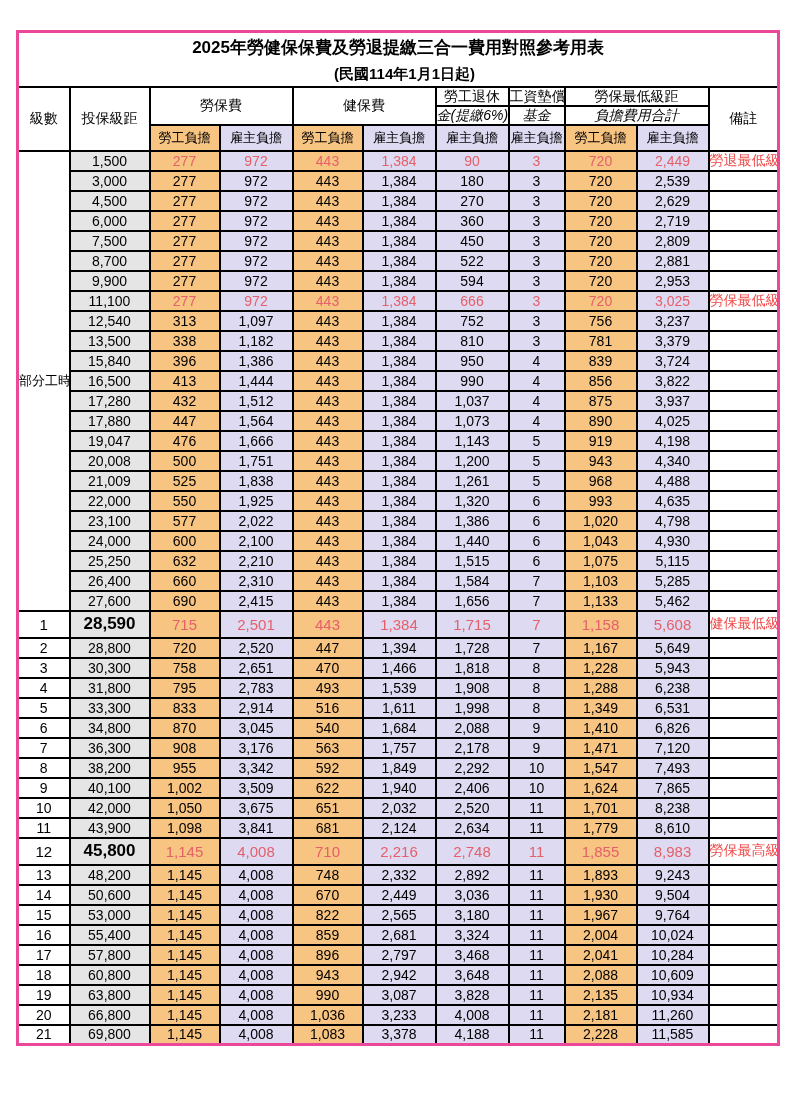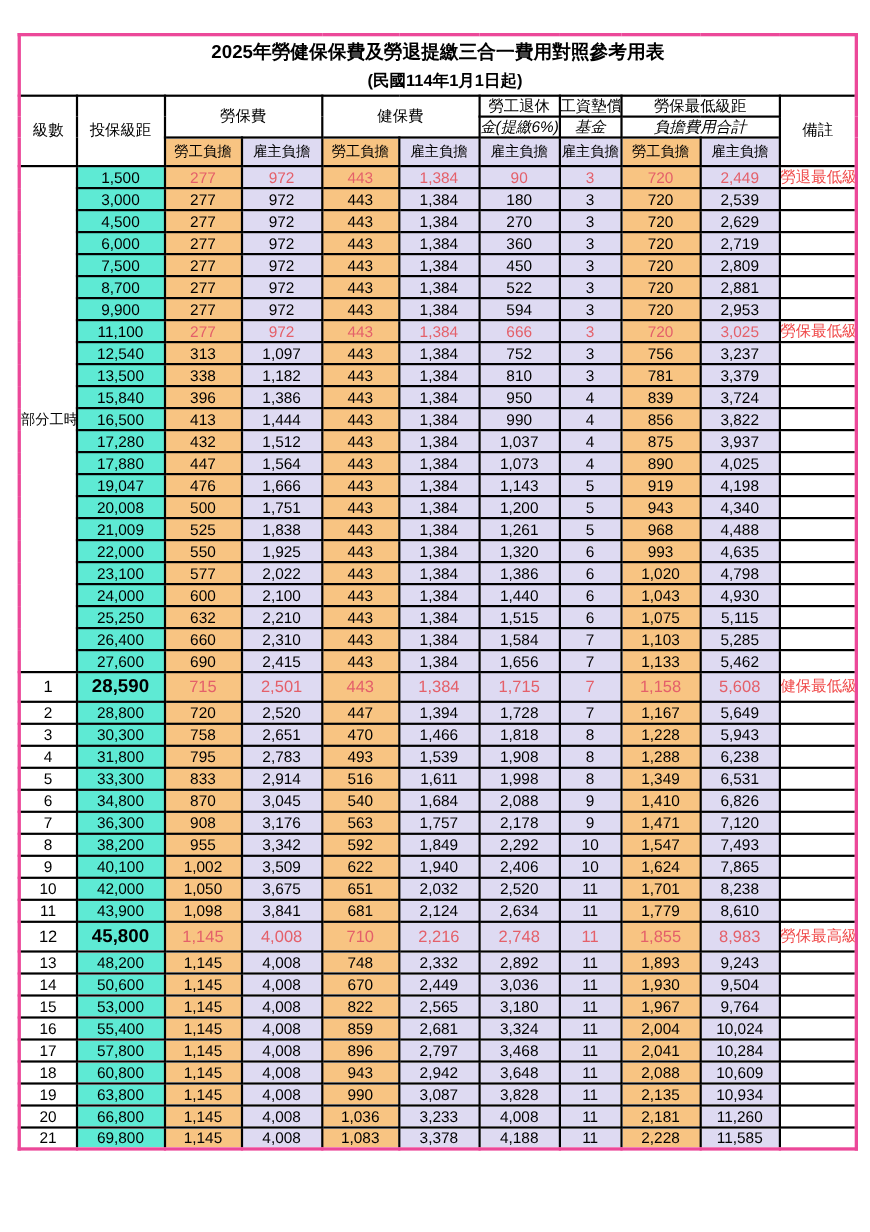--- a/index.html
+++ b/index.html
@@ -27,21 +27,21 @@
   .title-cell { height: 55px; background: #fff; }
   .title-line { font-size: 17px; font-weight: bold; line-height: 30px; }
   .subtitle-line { font-size: 15px; font-weight: bold; line-height: 22px; padding-left: 13px; }
   .hdr-a td, .hdr-a th { height: 18px; font-size: 14px; font-weight: normal; line-height: 17px; }
   .hdr-b td, .hdr-b th { height: 18px; font-size: 14px; font-weight: normal; line-height: 17px; font-style: italic; }
   .hdr-c th { height: 26px; font-size: 13px; font-weight: normal; }
   th.worker, td.worker { background: #F8C482; }
   th.employer, td.employer { background: #DEDAF2; }
   tbody td { height: 20px; font-size: 14px; }
   td.level { background: #fff; }
-  td.salary { background: #5eead4; }
+  td.salary { background: #e5e5e5; }
   td.part-time { font-size: 13px; background: #fff; margin-top: 16px; }
   td.remark { background: #fff; color: #F04A4A; font-size: 14px; }
   tr.hl-row td.val { color: #E4606A; }
   tr.bold-row td { height: 27px; }
   tr.bold-row td.salary { font-weight: bold; font-size: 17px; }
   tr.bold-row td.level { font-size: 15px; }
   tr.bold-row td.val { font-size: 15px; }
 </style>
 </head>
 <body>

